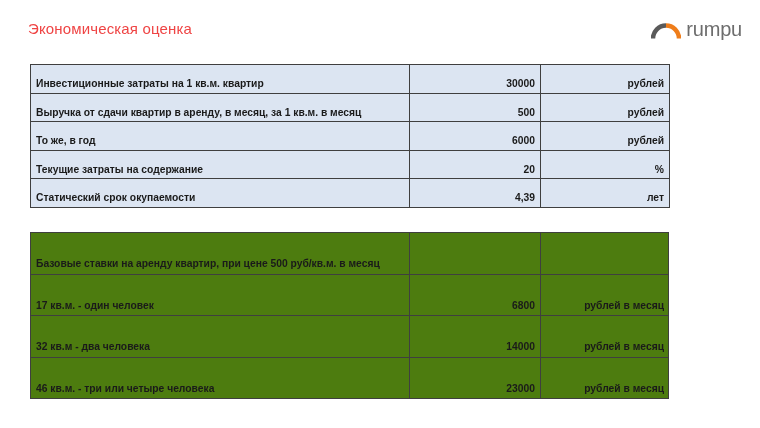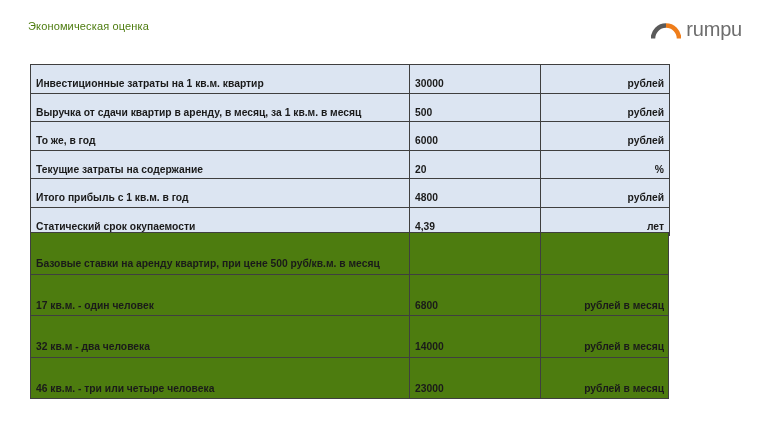--- a/index.html
+++ b/index.html
@@ -15,23 +15,23 @@
     font-family: "Liberation Sans", sans-serif;
     color: #1a1a1a;
     -webkit-font-smoothing: antialiased;
   }
 
   
   .slide-title {
     position: absolute;
     left: 28px;
     top: 20px;
-    font-size: 11px;
+    font-size: 15px;
     font-weight: 400;
-    color: #4d7c0f;
+    color: #ef4444;
     letter-spacing: 0.15px;
     white-space: nowrap;
   }
 
   
   .logo {
     position: absolute;
     right: 18px;
     top: 18px;
     display: flex;
@@ -61,21 +61,21 @@
   }
   .data-table td {
     border: 1px solid #3f3f3f;
     padding: 0 5px;
     vertical-align: bottom;
     line-height: 1.1;
     overflow: hidden;
     white-space: nowrap;
   }
   .col-label  { width: 368px; text-align: left; }
-  .col-value  { width: 120px; text-align: left; }
+  .col-value  { width: 120px; text-align: right; }
   .col-units  { width: 118px; text-align: right; }
 
   
   #table-economics {
     left: 30px;
     top: 64px;
   }
   #table-economics td {
     background: #dce5f2;
     height: 24.5px;
@@ -128,25 +128,20 @@
       <td class="col-label">То же, в год</td>
       <td class="col-value">6000</td>
       <td class="col-units">рублей</td>
     </tr>
     <tr>
       <td class="col-label">Текущие затраты на содержание</td>
       <td class="col-value">20</td>
       <td class="col-units">%</td>
     </tr>
     <tr>
-      <td class="col-label">Итого прибыль с 1 кв.м. в год</td>
-      <td class="col-value">4800</td>
-      <td class="col-units">рублей</td>
-    </tr>
-    <tr>
       <td class="col-label">Статический срок окупаемости</td>
       <td class="col-value">4,39</td>
       <td class="col-units">лет</td>
     </tr>
   </tbody>
 </table>
 
 <table class="data-table" id="table-rates">
   <tbody>
     <tr>

